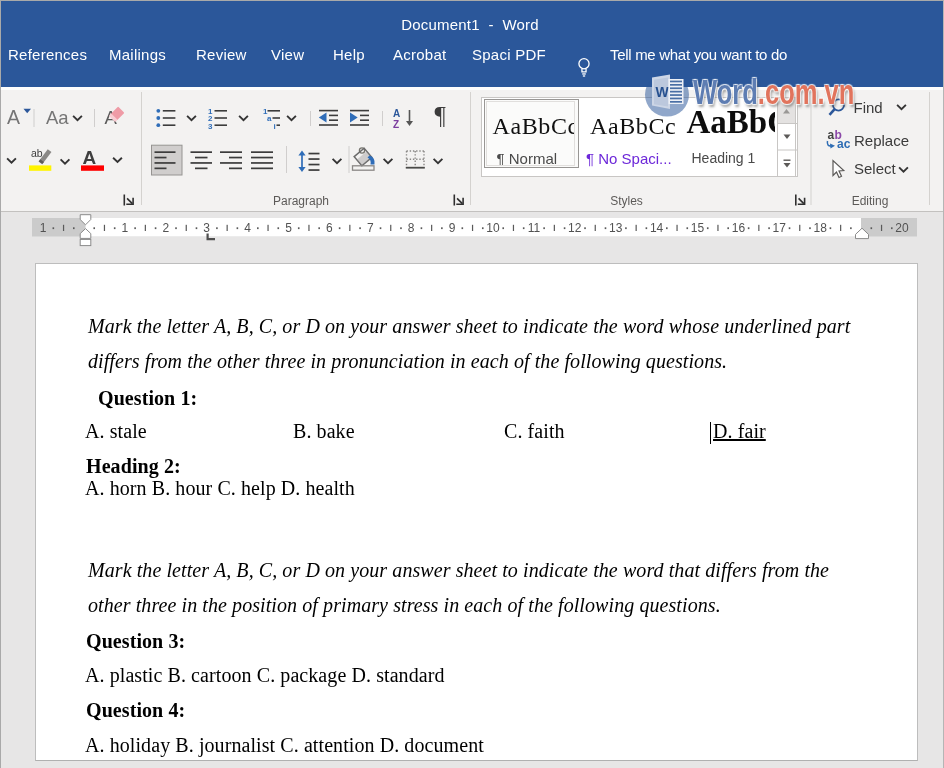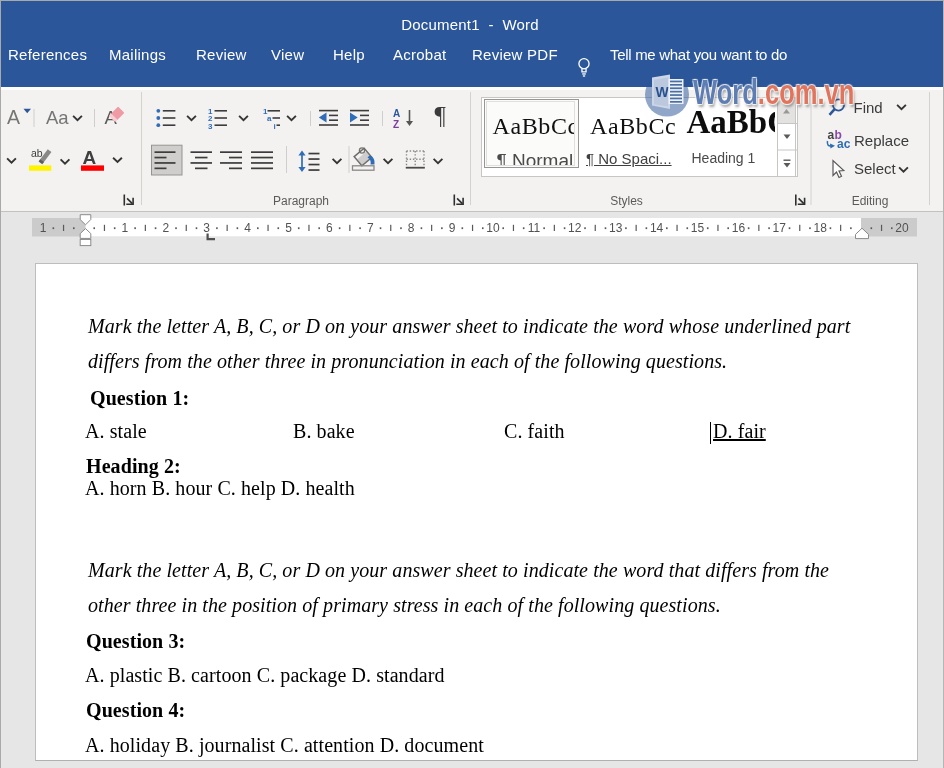--- a/index.html
+++ b/index.html
@@ -21,21 +21,21 @@
 </head>
 <body>
 <div class="abs" id="titlebar"></div>
 <div class="abs" id="title">Document1&nbsp;&nbsp;-&nbsp;&nbsp;Word</div>
 <div class="abs tab" style="left:8px;">References</div>
 <div class="abs tab" style="left:109px;">Mailings</div>
 <div class="abs tab" style="left:196px;text-align:right;">Review</div>
 <div class="abs tab" style="left:271px;">View</div>
 <div class="abs tab" style="left:333px;">Help</div>
 <div class="abs tab" style="left:393px;">Acrobat</div>
-<div class="abs tab" style="left:472px;">Review PDF</div>
+<div class="abs tab" style="left:472px;">Spaci PDF</div>
 
 <svg class="abs" style="left:575px;top:56px;" width="18" height="22" viewBox="0 0 22 26">
 <g fill="none" stroke="#ffffff" stroke-width="1.6">
 <circle cx="11" cy="9" r="6.2"></circle>
 <path d="M8.5 15 L8.5 19 L13.5 19 L13.5 15"></path>
 <path d="M8.8 21.5 L13.2 21.5"></path>
 <path d="M9.6 24 L12.4 24"></path>
 </g>
 </svg>
 <div class="abs tab" style="left:610px; letter-spacing:-0.3px;">Tell me what you want to do</div>
@@ -174,25 +174,25 @@
 <path d="M830 56.5 L835 58.8 L830.5 61.5" fill="#2e6db4"></path>
 <text x="854" y="58.5" font-size="15" fill="#3b3b3b" font-family="Liberation Sans">Replace</text>
 <path d="M833 73.5 L833 88.5 L836.5 85 L839 90.5 L841.5 89.3 L839 84 L843.8 83.5 Z" fill="#fdfdfd" stroke="#5a5856" stroke-width="1.2"></path>
 <text x="854" y="87" font-size="15" fill="#3b3b3b" font-family="Liberation Sans">Select</text>
 <path d="M899.1 80.4 L903.5 84.6 L907.9 80.4" stroke="#343434" stroke-width="1.9" fill="none"></path>
 </svg>
 <div class="abs" style="left:481px;top:96.5px;width:317px;height:80px;background:#fff;border:1px solid #c8c6c4;"></div>
 <div class="abs" style="left:483.5px;top:99px;width:95px;height:69px;border:1px solid #989694;background:#fbfbfa;"></div>
 <div class="abs" style="left:485.5px;top:101px;width:89px;height:65px;border:1px solid #e1dfdd;background:#fbfbfa;overflow:hidden;">
   <div style="position:absolute;left:6px;top:11px;font-family:'Liberation Serif',serif;font-size:24px;color:#111;white-space:nowrap;letter-spacing:0.6px;">AaBbCcD</div>
-  <div style="position:absolute;left:10px;top:47.5px;font-size:19px;color:#4a4a4a;white-space:nowrap;">¶ Normal</div>
+  <div style="position:absolute;left:10px;top:47.5px;font-size:15px;color:#4a4a4a;white-space:nowrap;">¶ Normal</div>
 </div>
 <div class="abs" style="left:579px;top:99px;width:97px;height:69px;overflow:hidden;">
   <div style="position:absolute;left:11px;top:14px;font-family:'Liberation Serif',serif;font-size:24px;color:#111;white-space:nowrap;letter-spacing:0.6px;">AaBbCc</div>
-  <div style="position:absolute;left:7px;top:51px;font-size:15px;color:#404040;white-space:nowrap;text-decoration:underline;">¶ No Spaci...</div>
+  <div style="position:absolute;left:7px;top:51px;font-size:15px;color:#6d28d9;white-space:nowrap;">¶ No Spaci...</div>
 </div>
 <div class="abs" style="left:676.5px;top:99px;width:98px;height:69px;overflow:hidden;">
   <div style="position:absolute;left:10px;top:5px;font-family:'Liberation Serif',serif;font-size:33px;font-weight:bold;color:#0d0d0d;white-space:nowrap;">AaBbC</div>
   <div style="position:absolute;left:15px;top:50.5px;font-size:14px;color:#4a4a4a;white-space:nowrap;">Heading 1</div>
 </div>
 <div class="abs" style="left:776.5px;top:96.5px;width:19.5px;height:80px;background:#fff;border:1px solid #c8c6c4;"></div>
 <div class="abs" style="left:777.5px;top:97.5px;width:17.5px;height:26px;background:#e4e2e1;"></div>
 <svg class="abs" style="left:776.5px;top:96.5px;" width="20" height="80" viewBox="0 0 20 80">
 <path d="M0 26.5 H20 M0 53 H20" stroke="#c8c6c4" stroke-width="1"></path>
 <polygon points="6,16.5 13,16.5 9.5,12" fill="#9a9896"></polygon>
@@ -315,21 +315,21 @@
 </g>
 
 <path d="M206.5 21.5 L208.7 21.5 L208.7 26 L215 26 L215 28.2 L206.5 28.2 Z" fill="#4f4f4f"></path>
 </svg>
 <div class="abs" id="docarea">
   <div id="page"></div>
 </div>
 
 <div class="ds it" style="left:88px; top:316px;">Mark the letter A, B, C, or D on your answer sheet to indicate the word whose underlined part</div>
 <div class="ds it" style="left:88px; top:351px;">differs from the other three in pronunciation in each of the following questions.</div>
-<div class="ds bd" style="left:90px; top:387.5px;">Question 1:</div>
+<div class="ds bd" style="left:98px; top:387.5px;">Question 1:</div>
 <div class="ds" style="left:85px; top:420.5px;">A. stale</div>
 <div class="ds" style="left:293px; top:420.5px;">B. bake</div>
 <div class="ds" style="left:504px; top:420.5px;">C. faith</div>
 <div class="ds" style="left:713px; top:420.5px;text-decoration:underline;">D. fair</div>
 <div class="ds bd" style="left:86px; top:455.5px;">Heading 2:</div>
 <div class="ds" style="left:85px; top:478px;">A. horn B. hour C. help D. health</div>
 <div class="ds it" style="left:88px; top:560px;">Mark the letter A, B, C, or D on your answer sheet to indicate the word that differs from the</div>
 <div class="ds it" style="left:88px; top:594.5px;">other three in the position of primary stress in each of the following questions.</div>
 <div class="ds bd" style="left:86px; top:631px;">Question 3:</div>
 <div class="ds" style="left:85px; top:664.5px;">A. plastic B. cartoon C. package D. standard</div>

